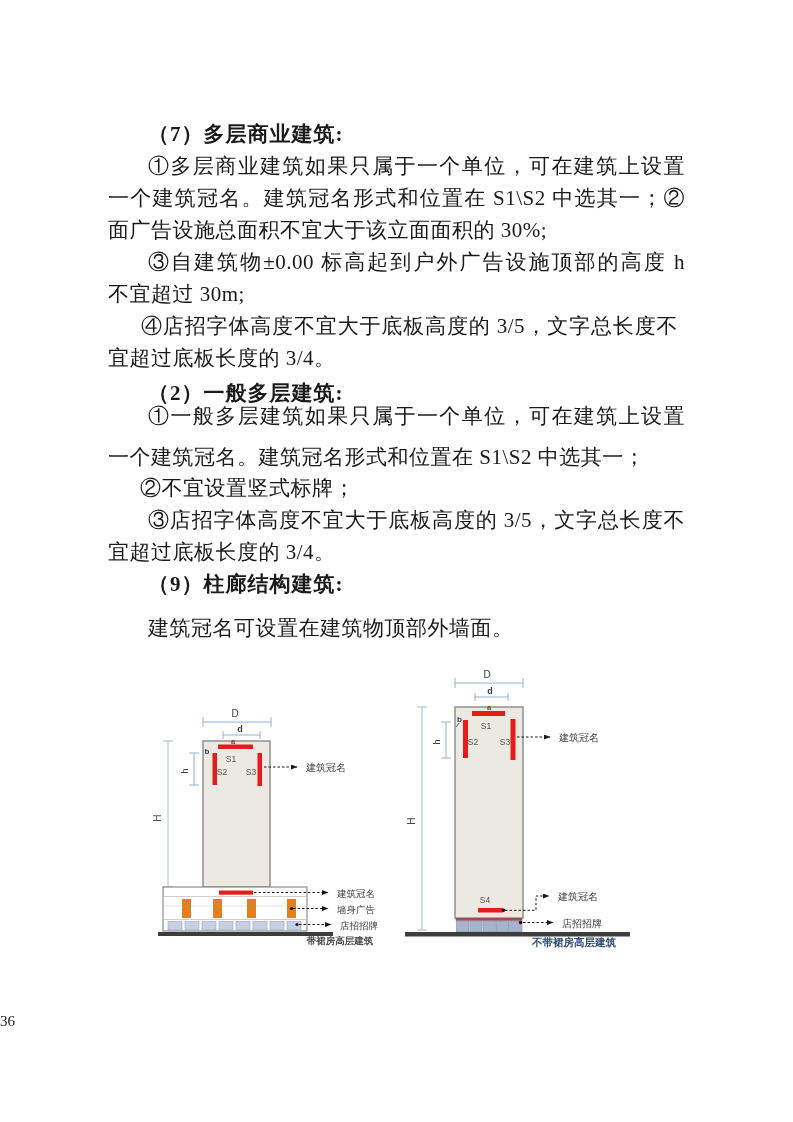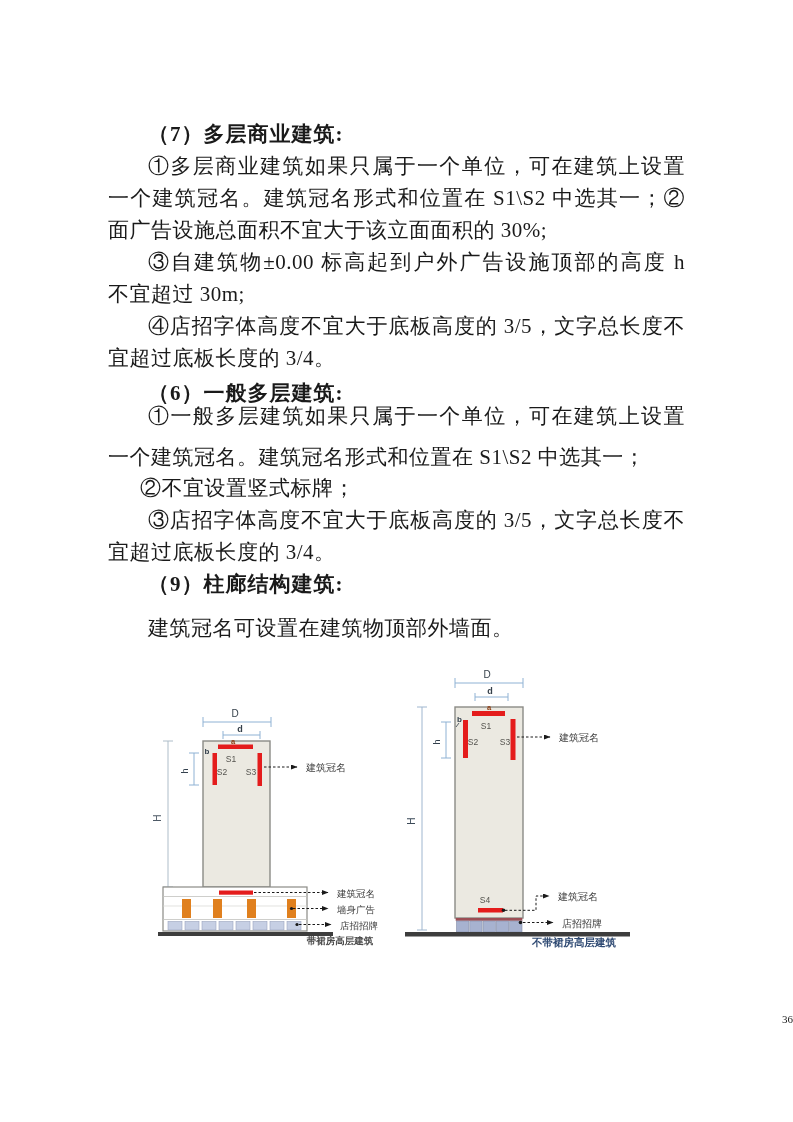--- a/index.html
+++ b/index.html
@@ -11,41 +11,41 @@
   .ln{
     position:absolute;font-size:21px;line-height:32px;color:#1a1a1a;
     white-space:nowrap;letter-spacing:.5px;
   }
   .just{
     white-space:normal;text-align:justify;text-align-last:justify;
     text-justify:inter-character;overflow:hidden;height:32px;
   }
   .b{font-weight:bold;letter-spacing:1px;}
   .pagenum{
-    position:absolute;top:1013px;left:0;width:793px;text-align:right;
-    font-size:11px;color:#222;font-family:"Liberation Serif","DejaVu Serif",serif;
+    position:absolute;top:1013px;left:0;width:793px;text-align:left;
+    font-size:15px;color:#222;font-family:"Liberation Serif","DejaVu Serif",serif;
   }
   .fig{position:absolute;top:645px;left:0;}
   .fig text{font-family:"Liberation Sans","DejaVu Sans",sans-serif;}
 </style>
 </head>
 <body>
 
 <div class="page">
 
   <main>
     <div class="ln b" style="top:118px;left:148px;">（7）多层商业建筑:</div>
     <div class="ln just" style="top:150px;left:148px;width:537px;">①多层商业建筑如果只属于一个单位，可在建筑上设置</div>
     <div class="ln just" style="top:182px;left:108px;width:577px;">一个建筑冠名。建筑冠名形式和位置在 S1\S2 中选其一；②墙</div>
     <div class="ln" style="top:214px;left:108px;">面广告设施总面积不宜大于该立面面积的 30%;</div>
     <div class="ln just" style="top:246px;left:148px;width:537px;">③自建筑物±0.00 标高起到户外广告设施顶部的高度 h</div>
     <div class="ln" style="top:278px;left:108px;">不宜超过 30m;</div>
-    <div class="ln just" style="top:310px;left:148px;width:537px;">④店招字体高度不宜大于底板高度的 3/5，文字总长度不</div>
+    <div class="ln just" style="top:310px;left:141px;width:537px;">④店招字体高度不宜大于底板高度的 3/5，文字总长度不</div>
     <div class="ln" style="top:342px;left:108px;">宜超过底板长度的 3/4。</div>
-    <div class="ln b" style="top:377px;left:148px;">（6）一般多层建筑:</div>
+    <div class="ln b" style="top:377px;left:148px;">（2）一般多层建筑:</div>
     <div class="ln just" style="top:400px;left:148px;width:537px;">①一般多层建筑如果只属于一个单位，可在建筑上设置</div>
     <div class="ln" style="top:441px;left:108px;">一个建筑冠名。建筑冠名形式和位置在 S1\S2 中选其一；</div>
     <div class="ln" style="top:472px;left:140px;">②不宜设置竖式标牌；</div>
     <div class="ln just" style="top:504px;left:148px;width:537px;">③店招字体高度不宜大于底板高度的 3/5，文字总长度不</div>
     <div class="ln" style="top:536px;left:108px;">宜超过底板长度的 3/4。</div>
     <div class="ln b" style="top:568px;left:148px;">（9）柱廊结构建筑:</div>
     <div class="ln" style="top:600px;left:148px;margin-top:12px;">建筑冠名可设置在建筑物顶部外墙面。</div>
   </main>
 
   <svg class="fig" width="793" height="330" viewBox="0 0 793 330">

